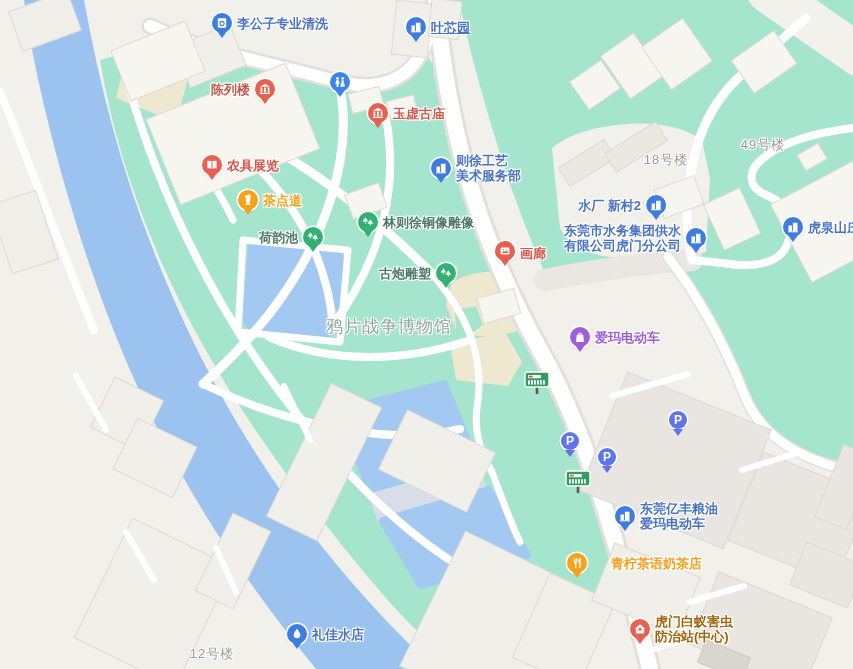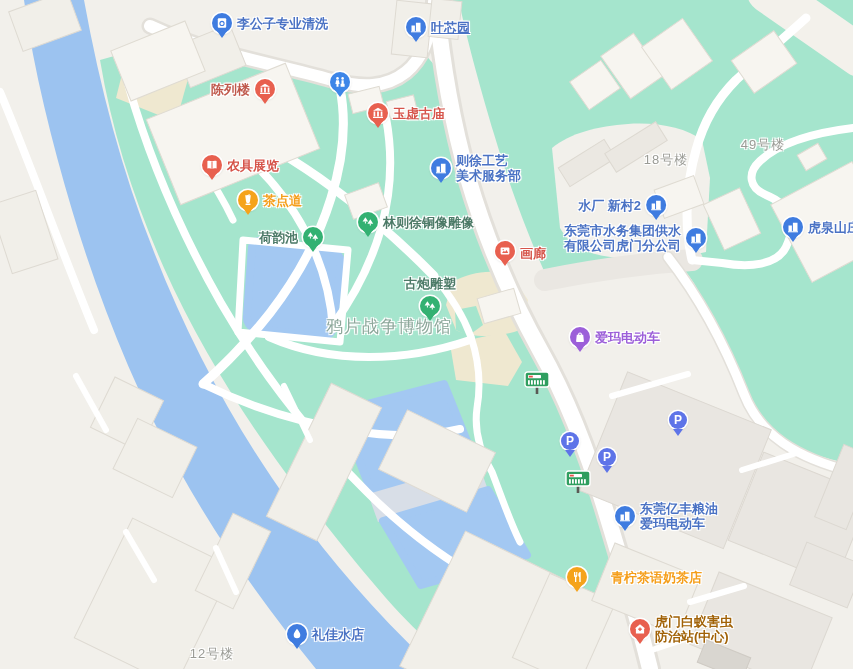--- a/index.html
+++ b/index.html
@@ -314,21 +314,21 @@
             <rect x="1.6" y="2.6" width="8.8" height="6.8" rx=".8"></rect>
             <path d="M3 8l1.9-2.3L6 7l1.6-2L9.2 8z" fill="currentColor"></path>
             <circle cx="4.2" cy="4.6" r=".7" fill="currentColor"></circle>
           </svg>
           <span class="tail"></span>
         </span>
         <div class="poi-label" style="color: rgb(214, 84, 74);">
           <div>画廊</div>
         </div>
       </div>
-      <div class="poi" style="top: 276px; left: 456px; transform: translateX(-100%); flex-direction: column;">
+      <div class="poi" style="top: 263px; left: 456px; transform: translateX(-100%);">
         <div class="poi-label ta-r" style="color: rgb(76, 122, 103);">
           <div>古炮雕塑</div>
         </div>
         <span class="pin" style="background: rgb(51, 177, 114); color: rgb(51, 177, 114);">
           <svg viewBox="0 0 12 12">
             <path d="M3.4 1.2L6.2 5.6H.6z"></path>
             <path d="M2.9 5.6h1v1.8h-1z"></path>
             <path d="M8.3 3.2l2.9 4.5H5.4z"></path>
             <path d="M7.8 7.7h1v1.9h-1z"></path>
           </svg>
@@ -353,21 +353,21 @@
             <path d="M1.5 10.5V4.5h3.4v6zM5.9 10.5V1.8h4.6v8.7z"></path>
             <path d="M1 10.3h10v1H1z"></path>
           </svg>
           <span class="tail"></span>
         </span>
         <div class="poi-label" style="color: rgb(74, 114, 196);">
           <div>东莞亿丰粮油</div>
           <div>爱玛电动车</div>
         </div>
       </div>
-      <div class="poi" style="top: 567px; left: 567px; gap: 24px;">
+      <div class="poi" style="top: 553px; left: 567px; gap: 24px;">
         <span class="pin" style="background: rgb(245, 163, 27); color: rgb(245, 163, 27);">
           <svg viewBox="0 0 12 12">
             <path d="M3 1v3.8c0 .8.4 1.3 1 1.5V11h1.3V6.3c.6-.2 1-.7 1-1.5V1H5.2v3.2h-.9V1z"></path>
             <path d="M8.8 1C7.9 1.4 7.3 2.6 7.3 4c0 1 .4 1.9 1 2.2V11h1.4V1z"></path>
           </svg>
           <span class="tail"></span>
         </span>
         <div class="poi-label" style="color: rgb(245, 158, 26);">
           <div>青柠茶语奶茶店</div>
         </div>

